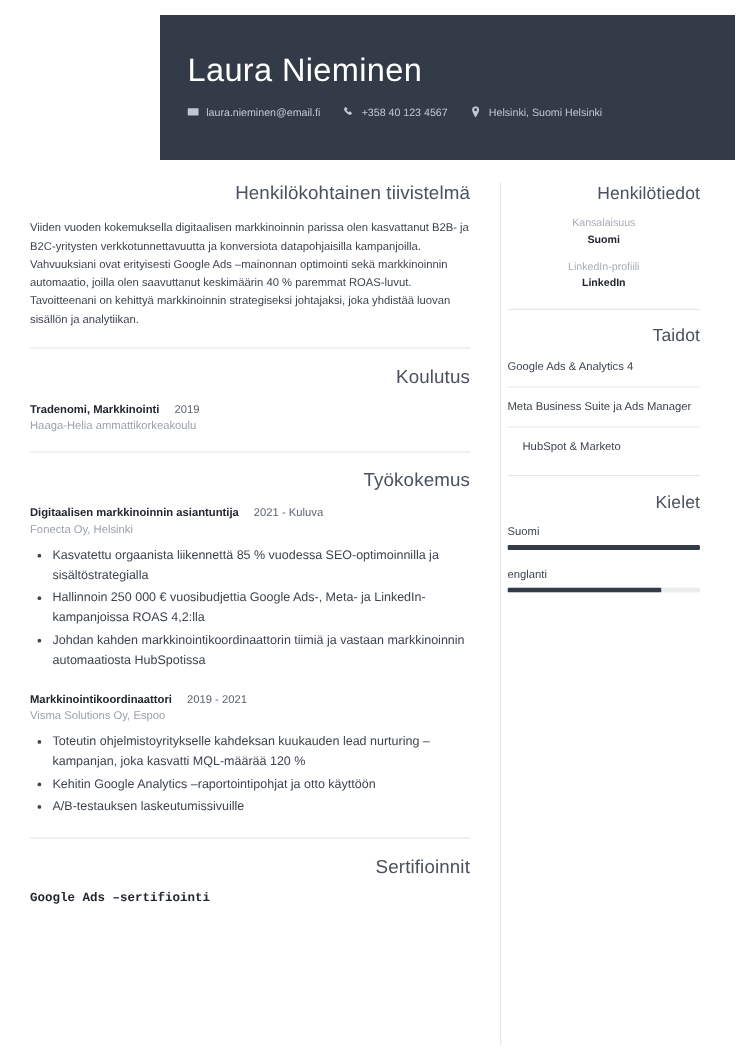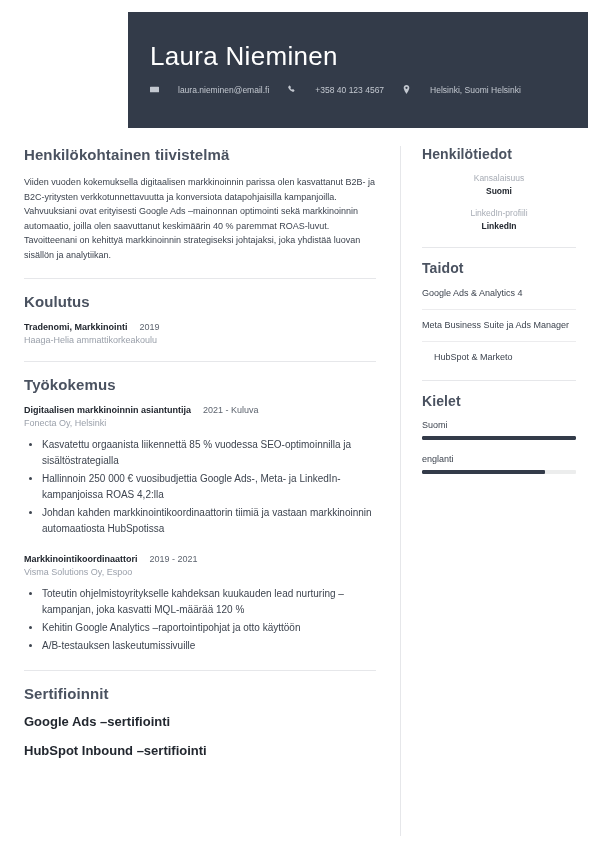--- a/index.html
+++ b/index.html
@@ -45,37 +45,37 @@
   }
   .contact-row {
     display: flex;
     align-items: center;
     gap: 18px;
     flex-wrap: nowrap;
   }
   .contact-item {
     display: flex;
     align-items: center;
-    gap: 19px;
+    gap: 6px;
     color: #c3c8d0;
     font-size: 8.5px;
     white-space: nowrap;
   }
   .contact-item svg { display: block; }
 
   
   .col-left {
     position: absolute;
     left: 24px;
     top: 146px;
     width: 352px;
   }
   .col-right {
     position: absolute;
-    left: 422px;
+    left: 406px;
     top: 146px;
     width: 154px;
   }
   .col-divider {
     position: absolute;
     left: 400px;
     top: 146px;
     width: 1px;
     height: 690px;
     background: #e6e7ea;
@@ -88,24 +88,25 @@
     background: #e6e7ea;
     margin: 16px 0 14px 0;
   }
   .rule-right {
     height: 1px;
     background: #e6e7ea;
     margin: 16px 0 12px 0;
   }
   .section-title {
     font-size: 15px;
-    font-weight: 700;
+    font-weight: 400;
     color: #4a5260;
     margin: 0 0 12px 0;
     letter-spacing: 0.1px;
+    text-align: right;
   }
   .section-title.right {
     font-size: 14px;
     margin-bottom: 11px;
   }
 
   
   .summary {
     font-size: 9px;
     line-height: 1.62;
@@ -144,24 +145,25 @@
   .bullets li {
     font-size: 10px;
     line-height: 1.6;
     color: #3d444f;
     margin-bottom: 2px;
   }
   .entry-gap { height: 15px; }
 
   
   .cert-item {
-    font-size: 13px;
+    font-size: 10px;
     font-weight: bold;
     color: #22272f;
     margin-bottom: 14px;
+    font-family: Liberation Mono, monospace;
   }
   .cert-item:last-child { margin-bottom: 0; }
 
   
   .detail-block { margin-bottom: 12px; text-align: center; }
   .detail-label {
     font-size: 8.5px;
     color: #a7acb5;
     margin-bottom: 3px;
   }
@@ -297,21 +299,20 @@
           <li>A/B-testauksen laskeutumissivuille</li>
         </ul>
       </div>
     </div>
 
     <div class="rule"></div>
 
     <div class="section">
       <h2 class="section-title">Sertifioinnit</h2>
       <div class="cert-item">Google Ads –sertifiointi</div>
-      <div class="cert-item">HubSpot Inbound –sertifiointi</div>
     </div>
 
   </div>
 
   <div class="col-right">
 
     <div class="section">
       <h2 class="section-title right">Henkilötiedot</h2>
 
       <div class="detail-block">

